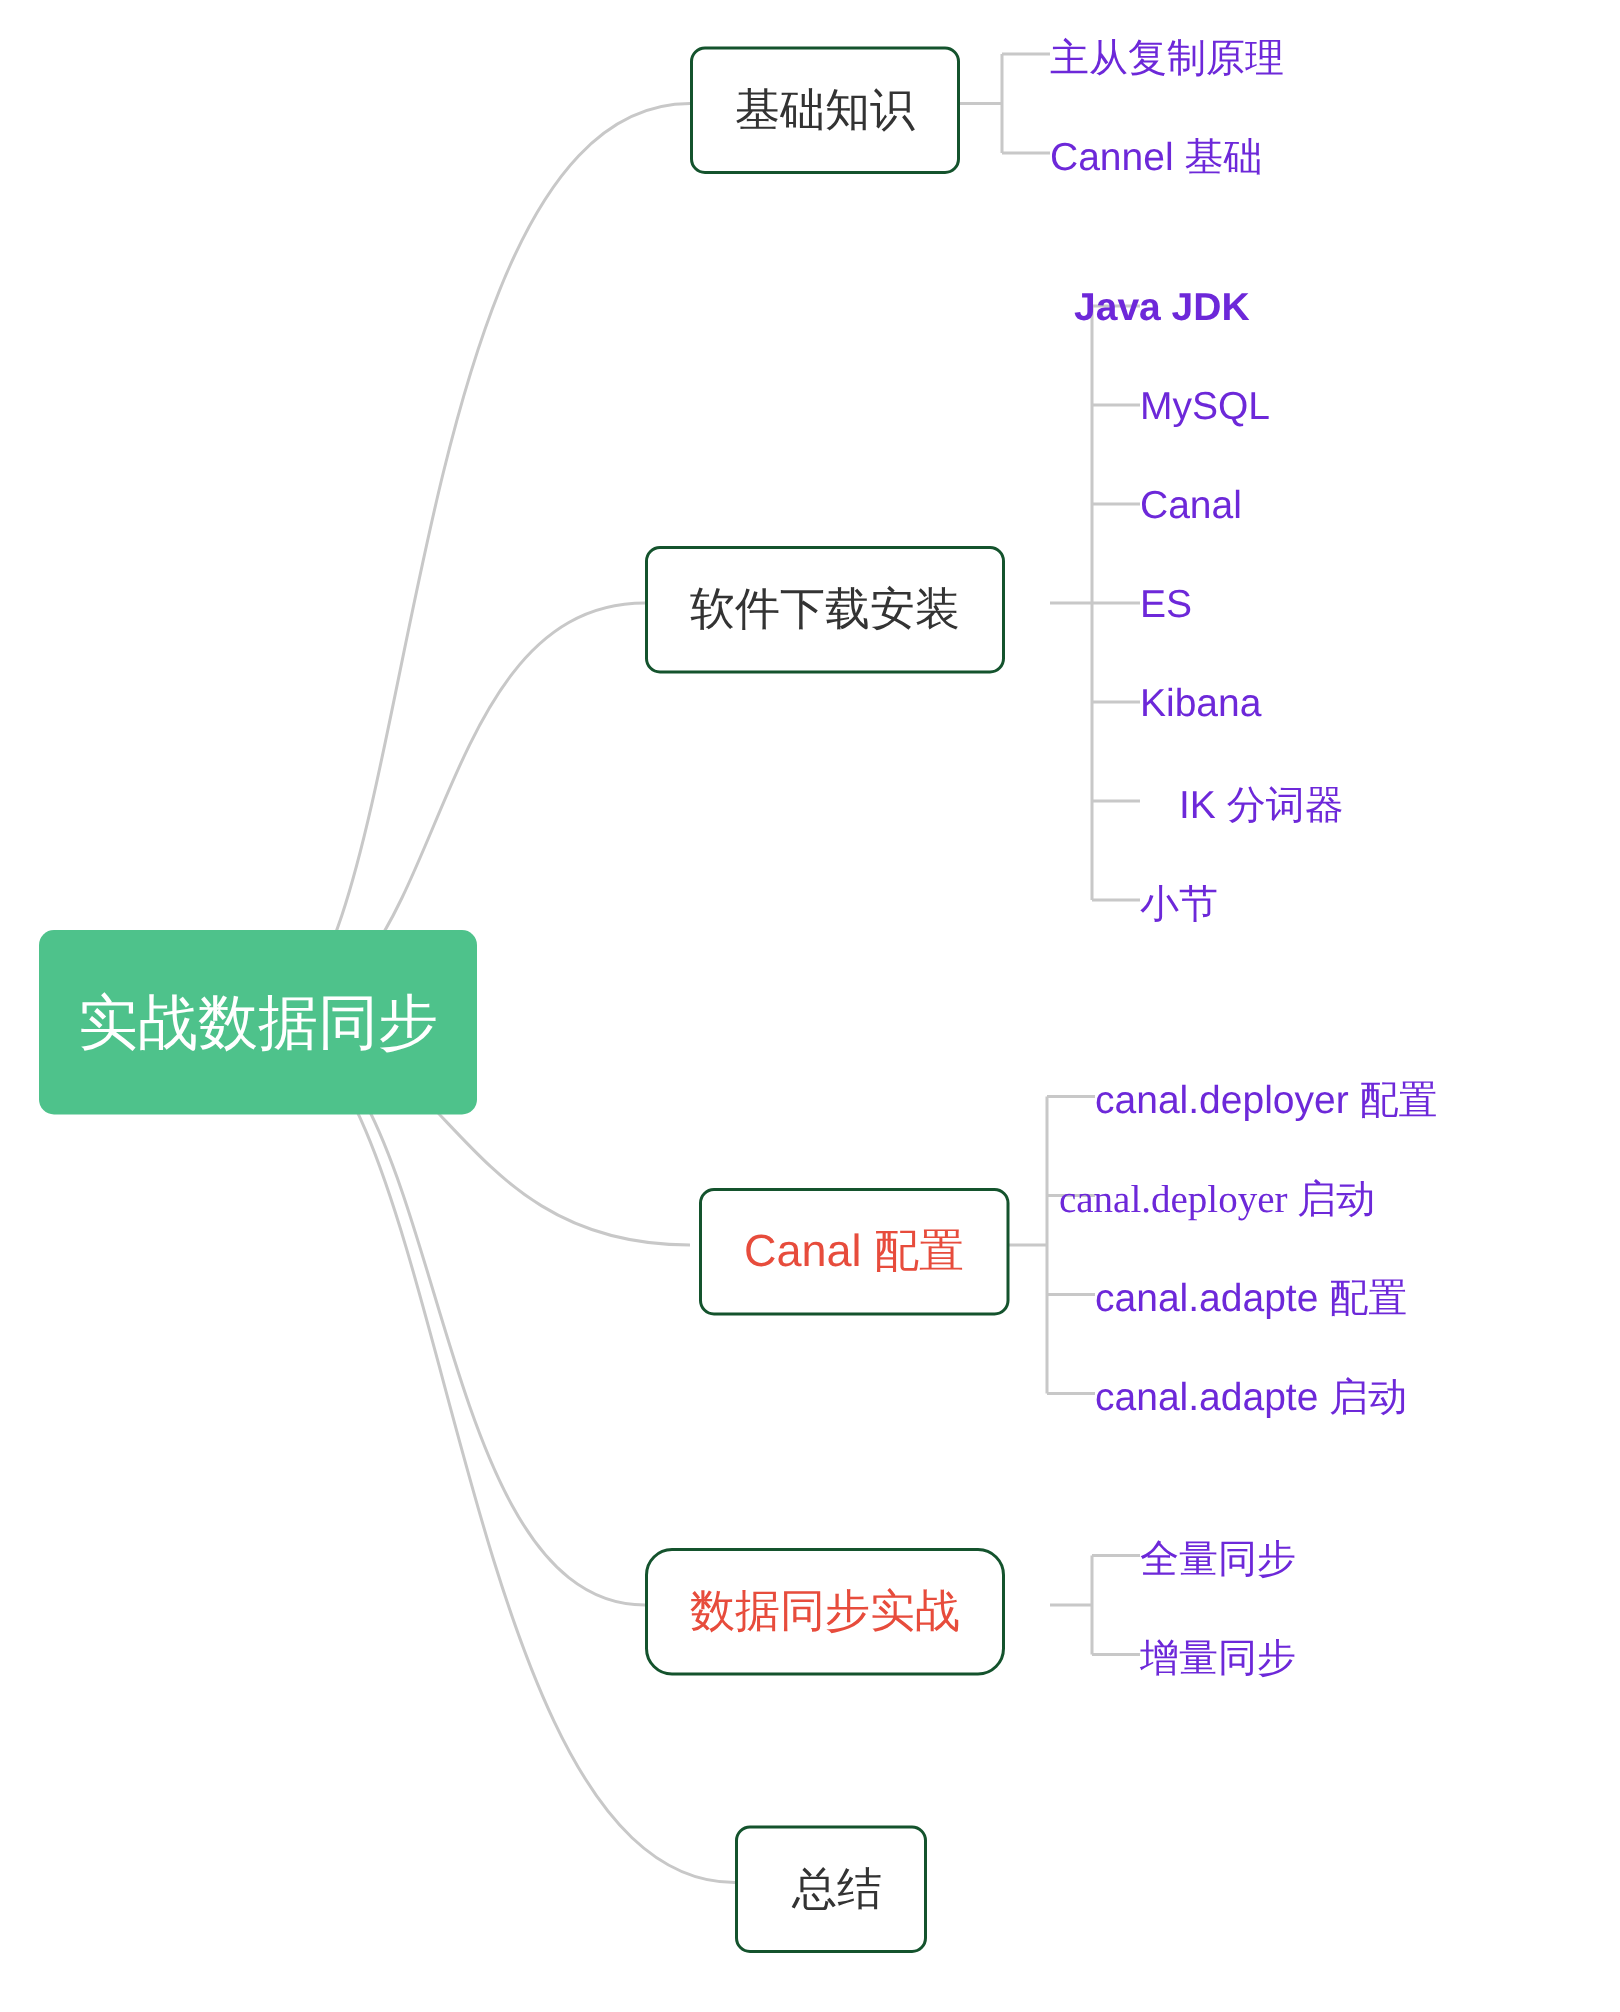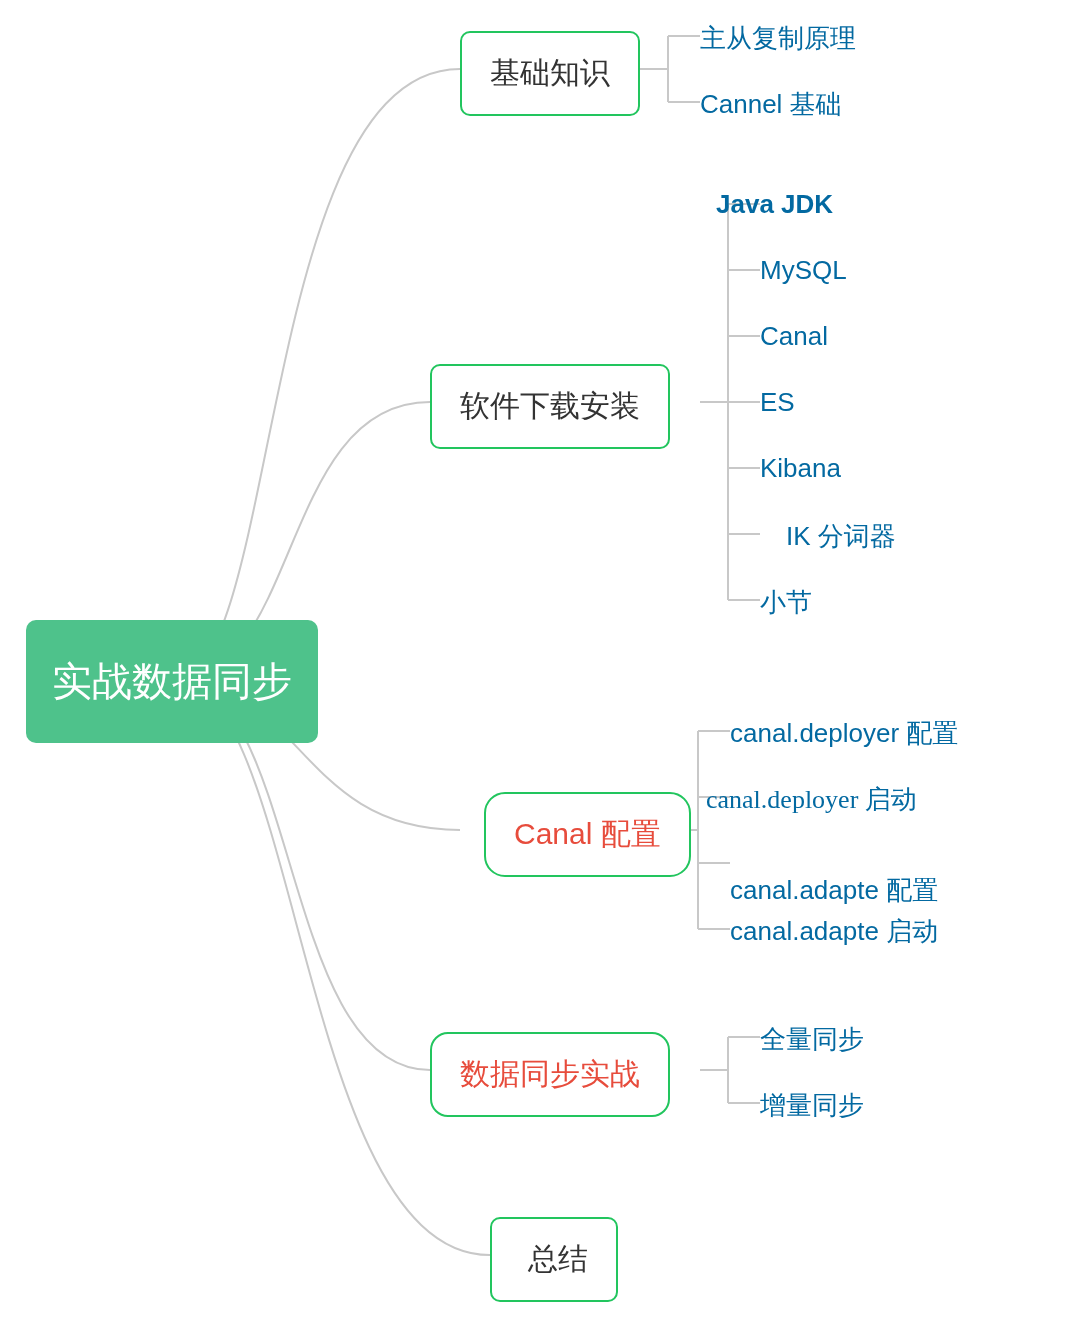--- a/index.html
+++ b/index.html
@@ -17,32 +17,32 @@
     color: #fff;
     font-size: 40px;
     font-weight: 500;
     padding: 34px 26px;
     border-radius: 10px;
     white-space: nowrap;
   }
   .branch-node {
     position: absolute;
     background: #fff;
-    border: 2px solid #22c55e;
+    border: 2px solid #14532d;
     border-radius: 10px;
     font-size: 30px;
     color: #333;
     padding: 20px 28px;
     white-space: nowrap;
   }
   .branch-node.red { color: #e74c3c; }
   .leaf-node {
     position: absolute;
     font-size: 26px;
-    color: #0369a1;
+    color: #6d28d9;
     white-space: nowrap;
   }
   svg.connectors {
     position: absolute;
     left: 0; top: 0;
     width: 1080px; height: 1341px;
     pointer-events: none;
   }
   svg.connectors path {
     stroke: #c8c8c8;
@@ -92,26 +92,26 @@
   <span>软件下载安装</span>
 </div>
 <div class="leaf-node" style="left:716px; top:189px;font-weight:bold;"><span>Java JDK</span></div>
 <div class="leaf-node" style="left:760px; top:255px;"><span>MySQL</span></div>
 <div class="leaf-node" style="left:760px; top:321px;"><span>Canal</span></div>
 <div class="leaf-node" style="left:760px; top:387px;"><span>ES</span></div>
 <div class="leaf-node" style="left:760px; top:453px;"><span>Kibana</span></div>
 <div class="leaf-node" style="left:786px; top:519px;"><span>IK 分词器</span></div>
 <div class="leaf-node" style="left:760px; top:585px;"><span>小节</span></div>
 
-<div class="branch-node red" style="left:484px; top:792px;border-radius:21px;">
+<div class="branch-node red" style="left:466px; top:792px;">
   <span>Canal 配置</span>
 </div>
 <div class="leaf-node" style="left:730px; top:716px;"><span>canal.deployer 配置</span></div>
 <div class="leaf-node" style="left:706px; top:782px;font-family:Liberation Serif, serif;"><span>canal.deployer 启动</span></div>
-<div class="leaf-node" style="left:730px; top:848px;margin-top:25px;"><span>canal.adapte 配置</span></div>
+<div class="leaf-node" style="left:730px; top:848px;"><span>canal.adapte 配置</span></div>
 <div class="leaf-node" style="left:730px; top:914px;"><span>canal.adapte 启动</span></div>
 
 <div class="branch-node red" style="left:430px; top:1032px;border-radius:18px;">
   <span>数据同步实战</span>
 </div>
 <div class="leaf-node" style="left:760px; top:1022px;"><span>全量同步</span></div>
 <div class="leaf-node" style="left:760px; top:1088px;"><span>增量同步</span></div>
 
 <div class="branch-node" style="left:490px; top:1217px;padding-left:36px;">
   <span>总结</span>

